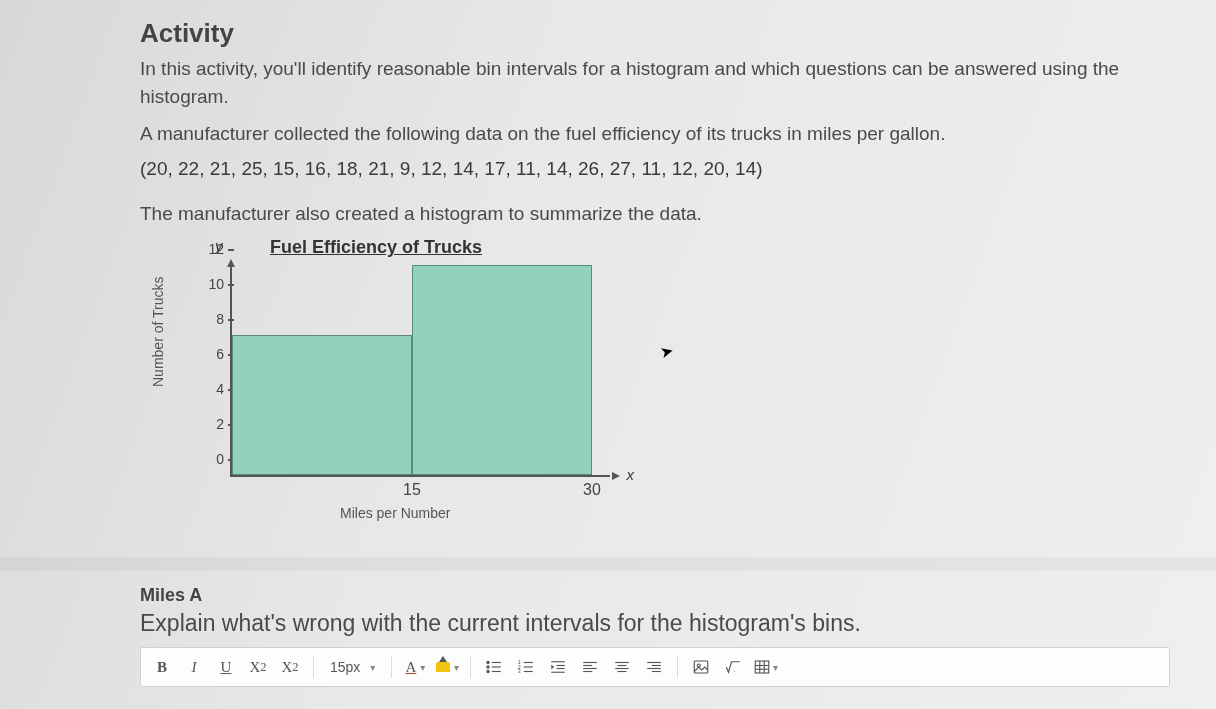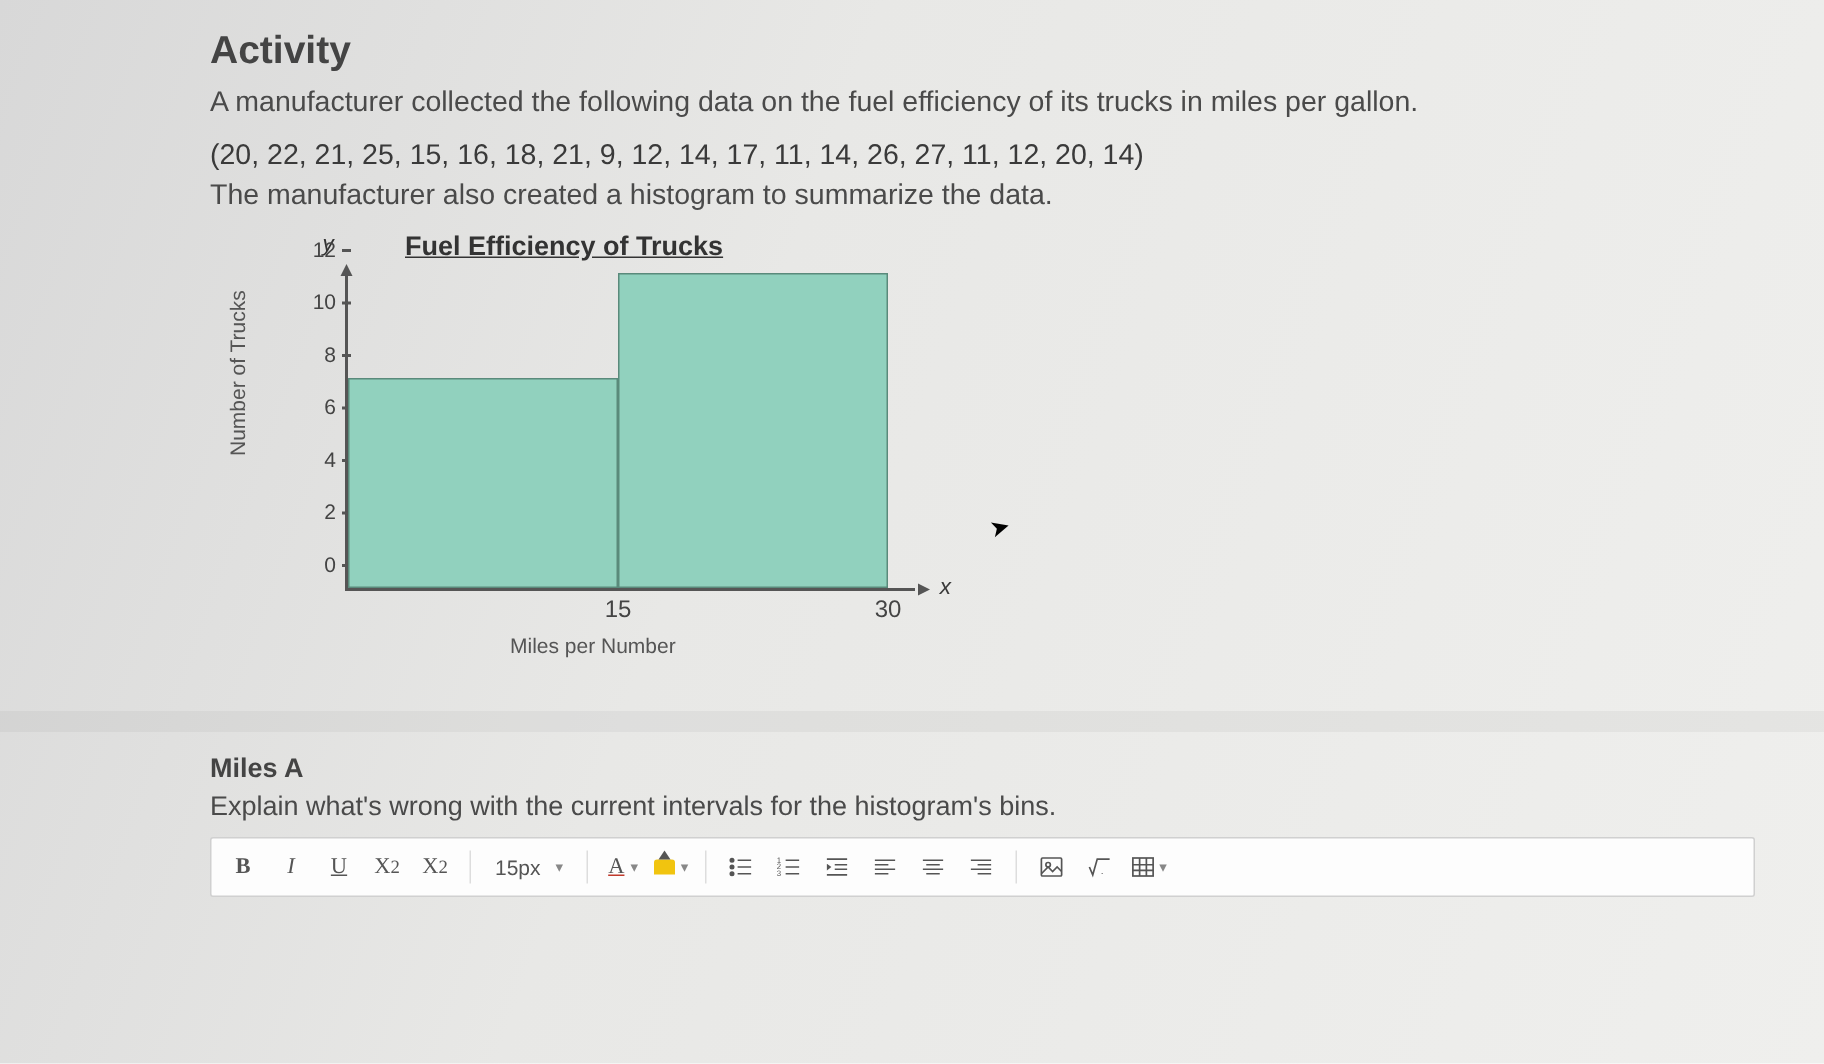--- a/index.html
+++ b/index.html
@@ -22,21 +22,21 @@
   }
   p.body-text {
     font-size: 19px;
     line-height: 1.45;
     color: #4a4a4a;
     margin-bottom: 10px;
   }
   p.data-list {
     font-size: 19px;
     color: #3a3a3a;
-    margin-bottom: 2px;
+    margin-bottom: 20px;
   }
   
   .chart-wrap {
     position: relative;
     width: 520px;
     height: 300px;
     margin-left: 20px;
     margin-top: 8px;
   }
   .y-axis-title {
@@ -143,21 +143,21 @@
     background: rgba(0,0,0,0.04);
     margin: 20px -40px 14px -140px;
   }
   .part-label {
     font-size: 18px;
     font-weight: 700;
     color: #444;
     margin-bottom: 4px;
   }
   .part-prompt {
-    font-size: 18px;
+    font-size: 23px;
     color: #4a4a4a;
     margin-bottom: 10px;
   }
   
   .toolbar {
     display: flex;
     align-items: center;
     gap: 2px;
     background: #fdfdfd;
     border: 1px solid #d0d0d0;
@@ -221,20 +221,21 @@
     color: #000;
     transform: rotate(-15deg);
   }
   svg.ic { width:18px; height:18px; stroke:#555; fill:none; stroke-width:1.5; }
 </style>
 </head>
 <body>
 
 <div class="page">
   <h2 class="activity-heading">Activity</h2>
+  <p class="body-text">In this activity, you'll identify reasonable bin intervals for a histogram and which questions can be answered using the histogram.</p>
   <p class="body-text">A manufacturer collected the following data on the fuel efficiency of its trucks in miles per gallon.</p>
   <p class="data-list">(20, 22, 21, 25, 15, 16, 18, 21, 9, 12, 14, 17, 11, 14, 26, 27, 11, 12, 20, 14)</p>
   <p class="body-text">The manufacturer also created a histogram to summarize the data.</p>
 
   <div class="chart-wrap">
     <div class="y-label-letter">y</div>
     <div class="chart-title">Fuel Efficiency of Trucks</div>
     <div class="y-axis-title">Number of Trucks</div>
 
     <div class="plot">

